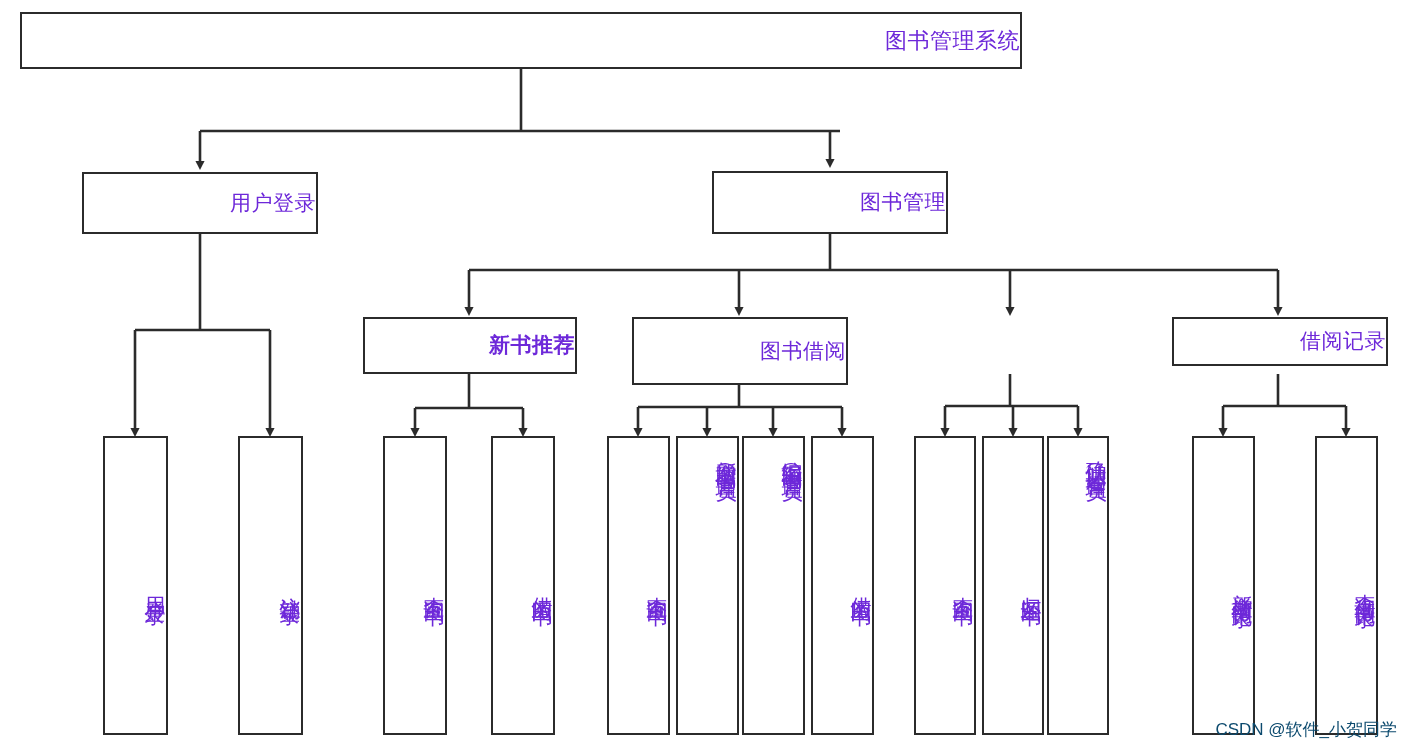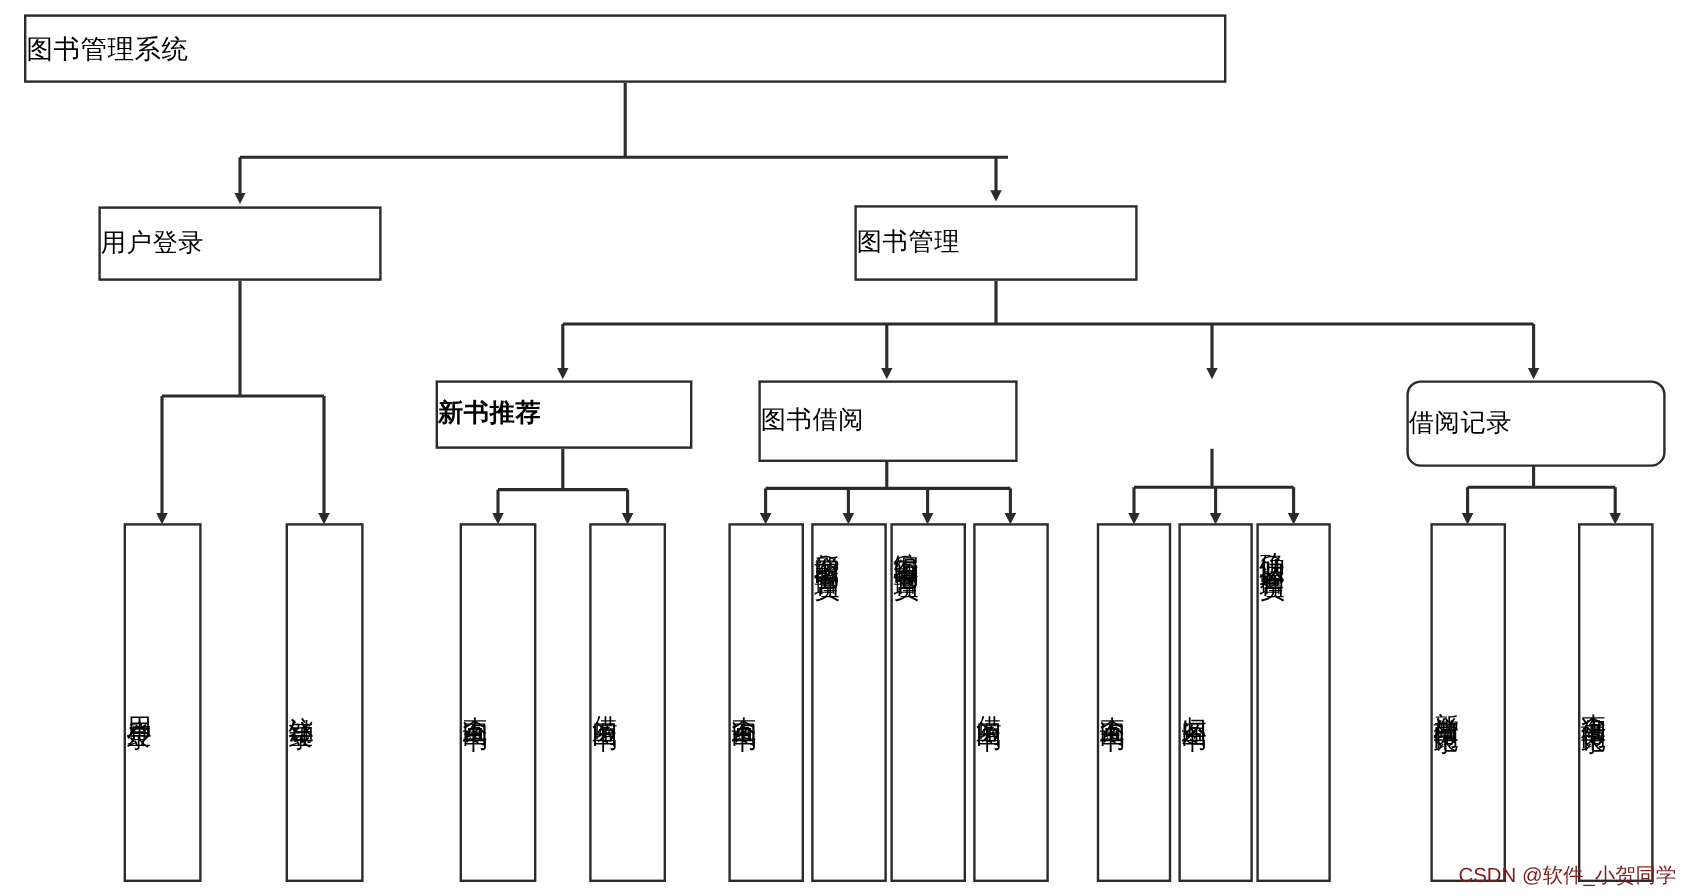--- a/index.html
+++ b/index.html
@@ -22,22 +22,22 @@
     height:747px;
     pointer-events:none;
   }
   .node{
     position:absolute;
     box-sizing:border-box;
     background:#ffffff;
     border:2.5px solid #2b2b2b;
     display:flex;
     align-items:center;
-    justify-content:flex-start;
-    color:#000000;
+    justify-content:flex-end;
+    color:#6d28d9;
     z-index:2;
   }
   .node .lbl{
     display:block;
     line-height:1.25;
     white-space:nowrap;
     letter-spacing:0.5px;
   }
   
   .h-node .lbl{
@@ -56,21 +56,21 @@
   .v-node{
     align-items:flex-start;
     padding-top:6px;
   }
   .v-node.mid{align-items:center;padding-top:0;}
   #watermark{
     position:absolute;
     right:8px;
     bottom:6px;
     font-size:17px;
-    color:#7f1d1d;
+    color:#0c4a6e;
     z-index:5;
     white-space:nowrap;
     font-family:"Liberation Sans","DejaVu Sans",sans-serif;
   }
 </style>
 </head>
 <body>
 
 <div id="canvas">
 
@@ -138,21 +138,21 @@
 
   <div class="node h-node" style="left:363px; top:317px; width:214px; height:57px;font-weight:bold;">
     <span class="lbl">新书推荐</span>
   </div>
 
   <div class="node h-node" style="left:632px; top:317px; width:216px; height:68px;">
     <span class="lbl">图书借阅</span>
   </div>
 
 
-  <div class="node h-node" style="left:1172px; top:317px; width:216px; height:72px;border-radius:12px;">
+  <div class="node h-node" style="left:1172px; top:317px; width:216px; height:49px;">
     <span class="lbl">借阅记录</span>
   </div>
 
   <div class="node v-node mid" style="left:103px; top:436px; width:65px; height:299px;">
     <span class="lbl">用户登录</span>
   </div>
 
   <div class="node v-node mid" style="left:238px; top:436px; width:65px; height:299px;">
     <span class="lbl">注销登录</span>
   </div>

